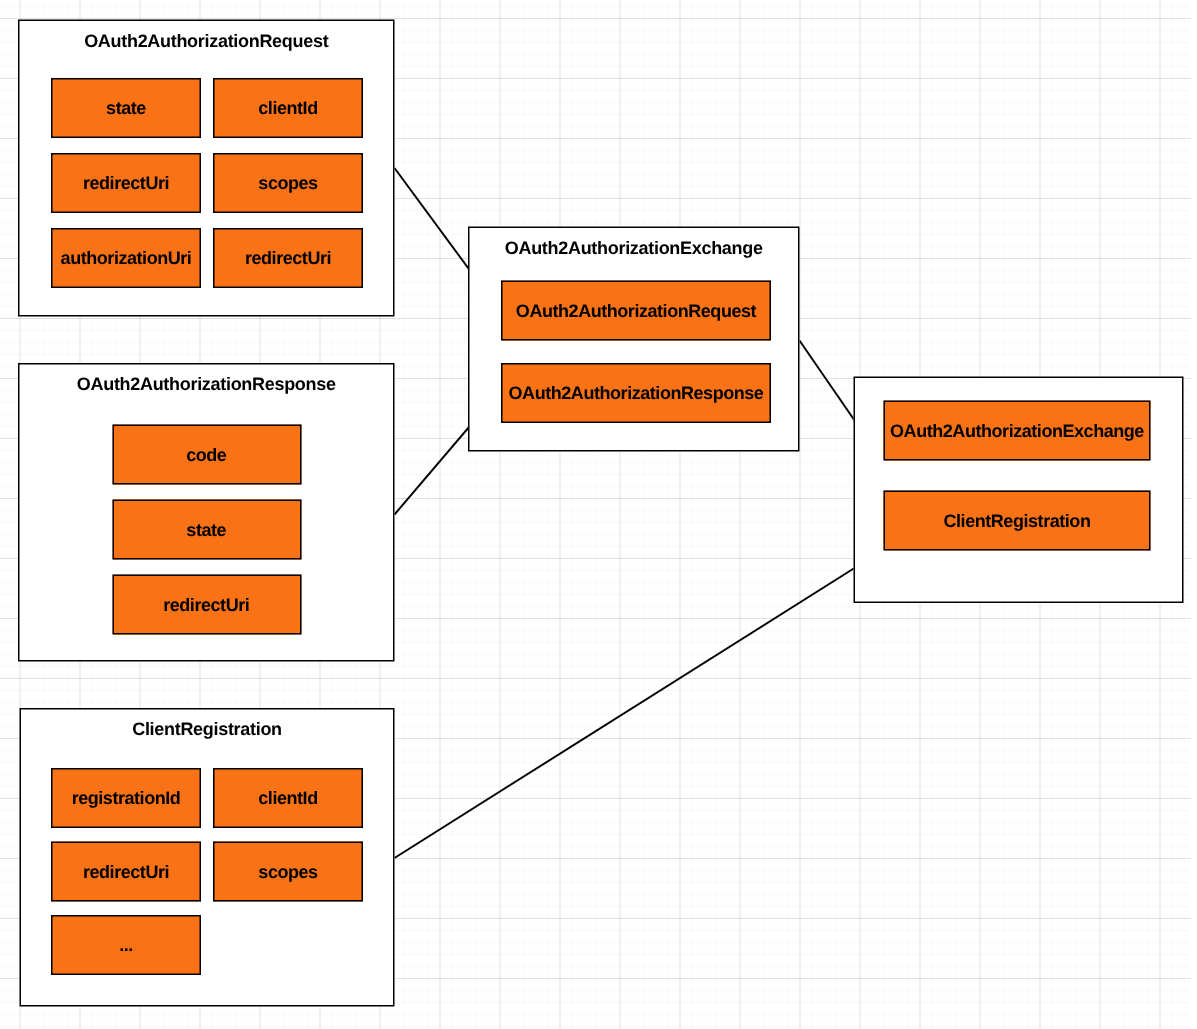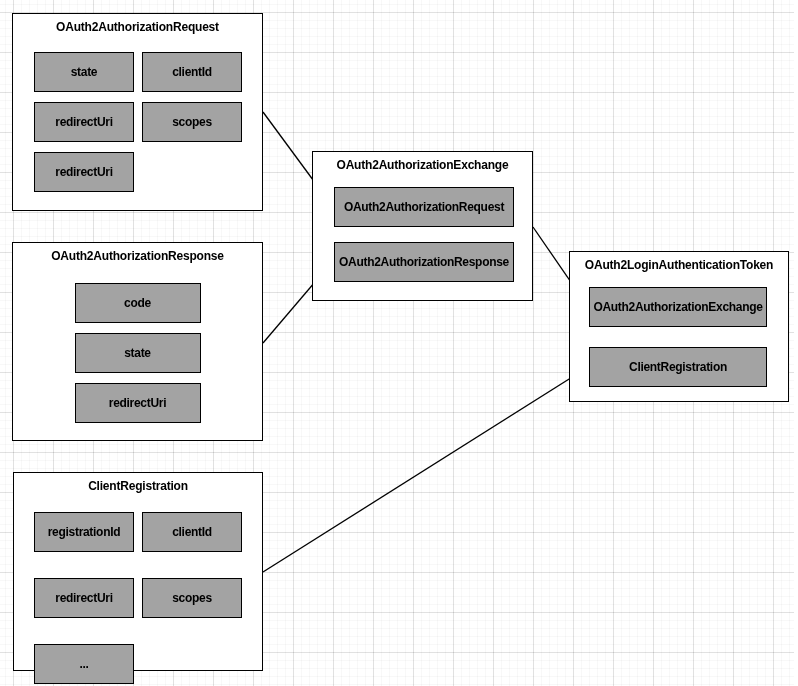--- a/index.html
+++ b/index.html
@@ -30,39 +30,39 @@
     padding-top:6px;
     text-align:center;
     letter-spacing:-0.2px;
     white-space:nowrap;
     color:#000;
   }
   .fields{display:grid;}
   .field{
     box-sizing:border-box;
     border:1.4px solid #000000;
-    background:#a3a3a3;
+    background:#f97316;
     height:40px;
     display:flex;
     align-items:center;
     justify-content:center;
     font-weight:700;
     font-size:12px;
     letter-spacing:-0.3px;
     white-space:nowrap;
     color:#000;
   }
   #node-request{left:12px;top:13px;width:251px;height:198px;}
   #node-request .fields{margin-top:18px;padding:0 20px 0 21px;grid-template-columns:100px 100px;justify-content:space-between;row-gap:10px;}
 
   #node-response{left:12px;top:242px;width:251px;height:199px;}
   #node-response .fields{margin-top:20px;grid-template-columns:126px;justify-content:center;row-gap:10px;text-align:center;}
 
   #node-clientreg{left:13px;top:472px;width:250px;height:199px;}
-  #node-clientreg .fields{margin-top:19px;padding:0 20px;grid-template-columns:100px 100px;justify-content:space-between;row-gap:26px;}
+  #node-clientreg .fields{margin-top:19px;padding:0 20px;grid-template-columns:100px 100px;justify-content:space-between;row-gap:9px;}
 
   #node-exchange{left:312px;top:151px;width:221px;height:150px;}
   #node-exchange .fields{margin-top:15px;padding:0 18px 0 21px;grid-template-columns:1fr;row-gap:15px;}
 
   #node-token{left:569px;top:251px;width:220px;height:151px;}
   #node-token .fields{margin-top:15px;padding:0 21px 0 19px;grid-template-columns:1fr;row-gap:20px;}
 
   .edges-layer{
     position:absolute;left:0;top:0;width:798px;height:686px;
     pointer-events:none;
@@ -86,20 +86,21 @@
       <line x1="263" y1="572" x2="585" y2="369" marker-end="url(#arrowhead)"></line>
     </svg>
 
   <div class="node" id="node-request">
     <div class="node-title">OAuth2AuthorizationRequest</div>
     <div class="fields">
       <div class="field">state</div>
       <div class="field">clientId</div>
       <div class="field">redirectUri</div>
       <div class="field">scopes</div>
+      <div class="field">authorizationUri</div>
       <div class="field">redirectUri</div>
     </div>
   </div>
 
   <div class="node" id="node-response">
     <div class="node-title">OAuth2AuthorizationResponse</div>
     <div class="fields">
       <div class="field">code</div>
       <div class="field">state</div>
       <div class="field">redirectUri</div>
@@ -119,20 +120,19 @@
 
   <div class="node" id="node-exchange">
     <div class="node-title">OAuth2AuthorizationExchange</div>
     <div class="fields">
       <div class="field">OAuth2AuthorizationRequest</div>
       <div class="field">OAuth2AuthorizationResponse</div>
     </div>
   </div>
 
   <div class="node" id="node-token">
-    <div class="node-title">OAuth2LoginAuthenticationToken</div>
     <div class="fields">
       <div class="field">OAuth2AuthorizationExchange</div>
       <div class="field">ClientRegistration</div>
     </div>
   </div>
 
 </div>
 
 </body></html>

